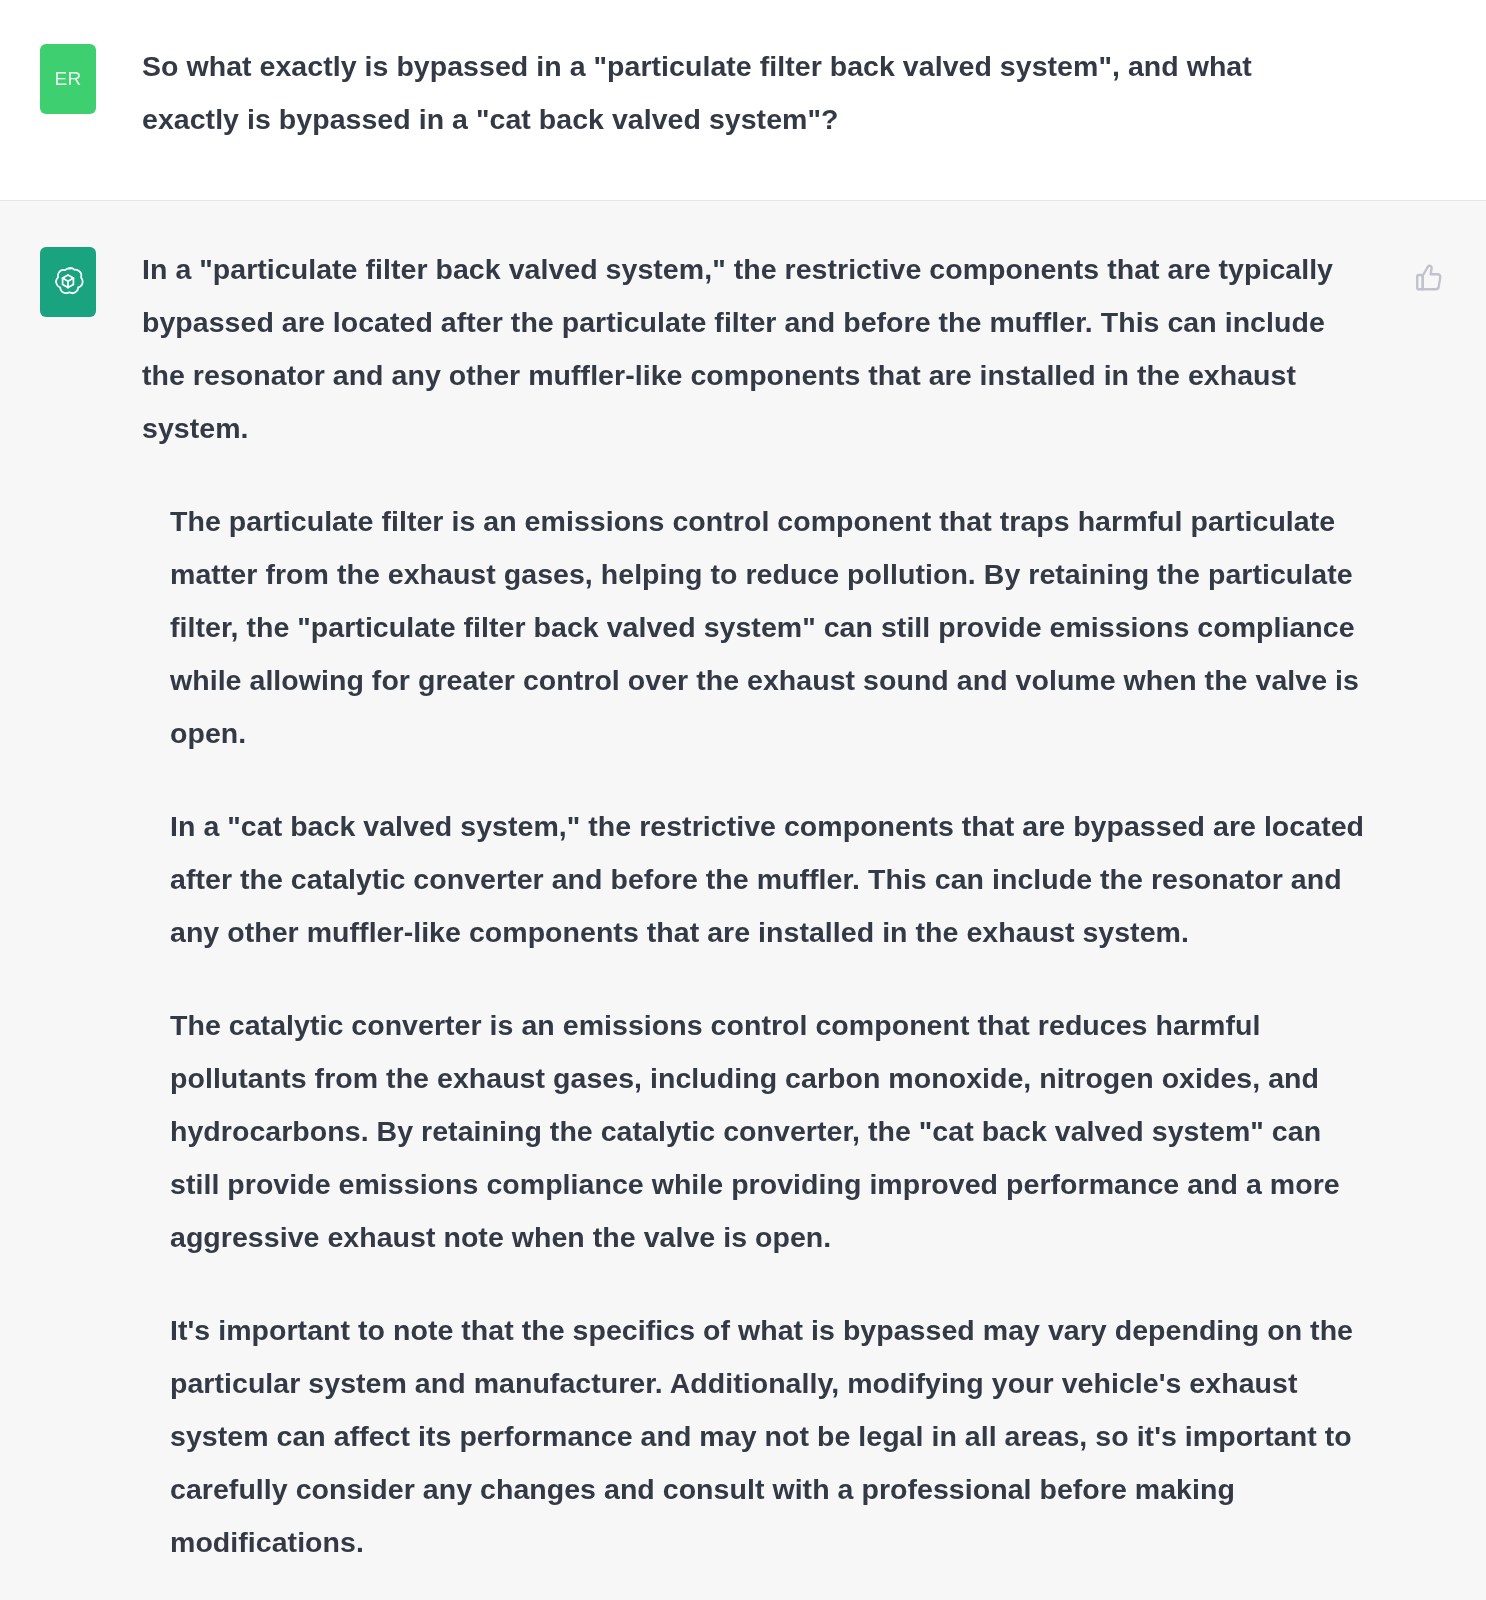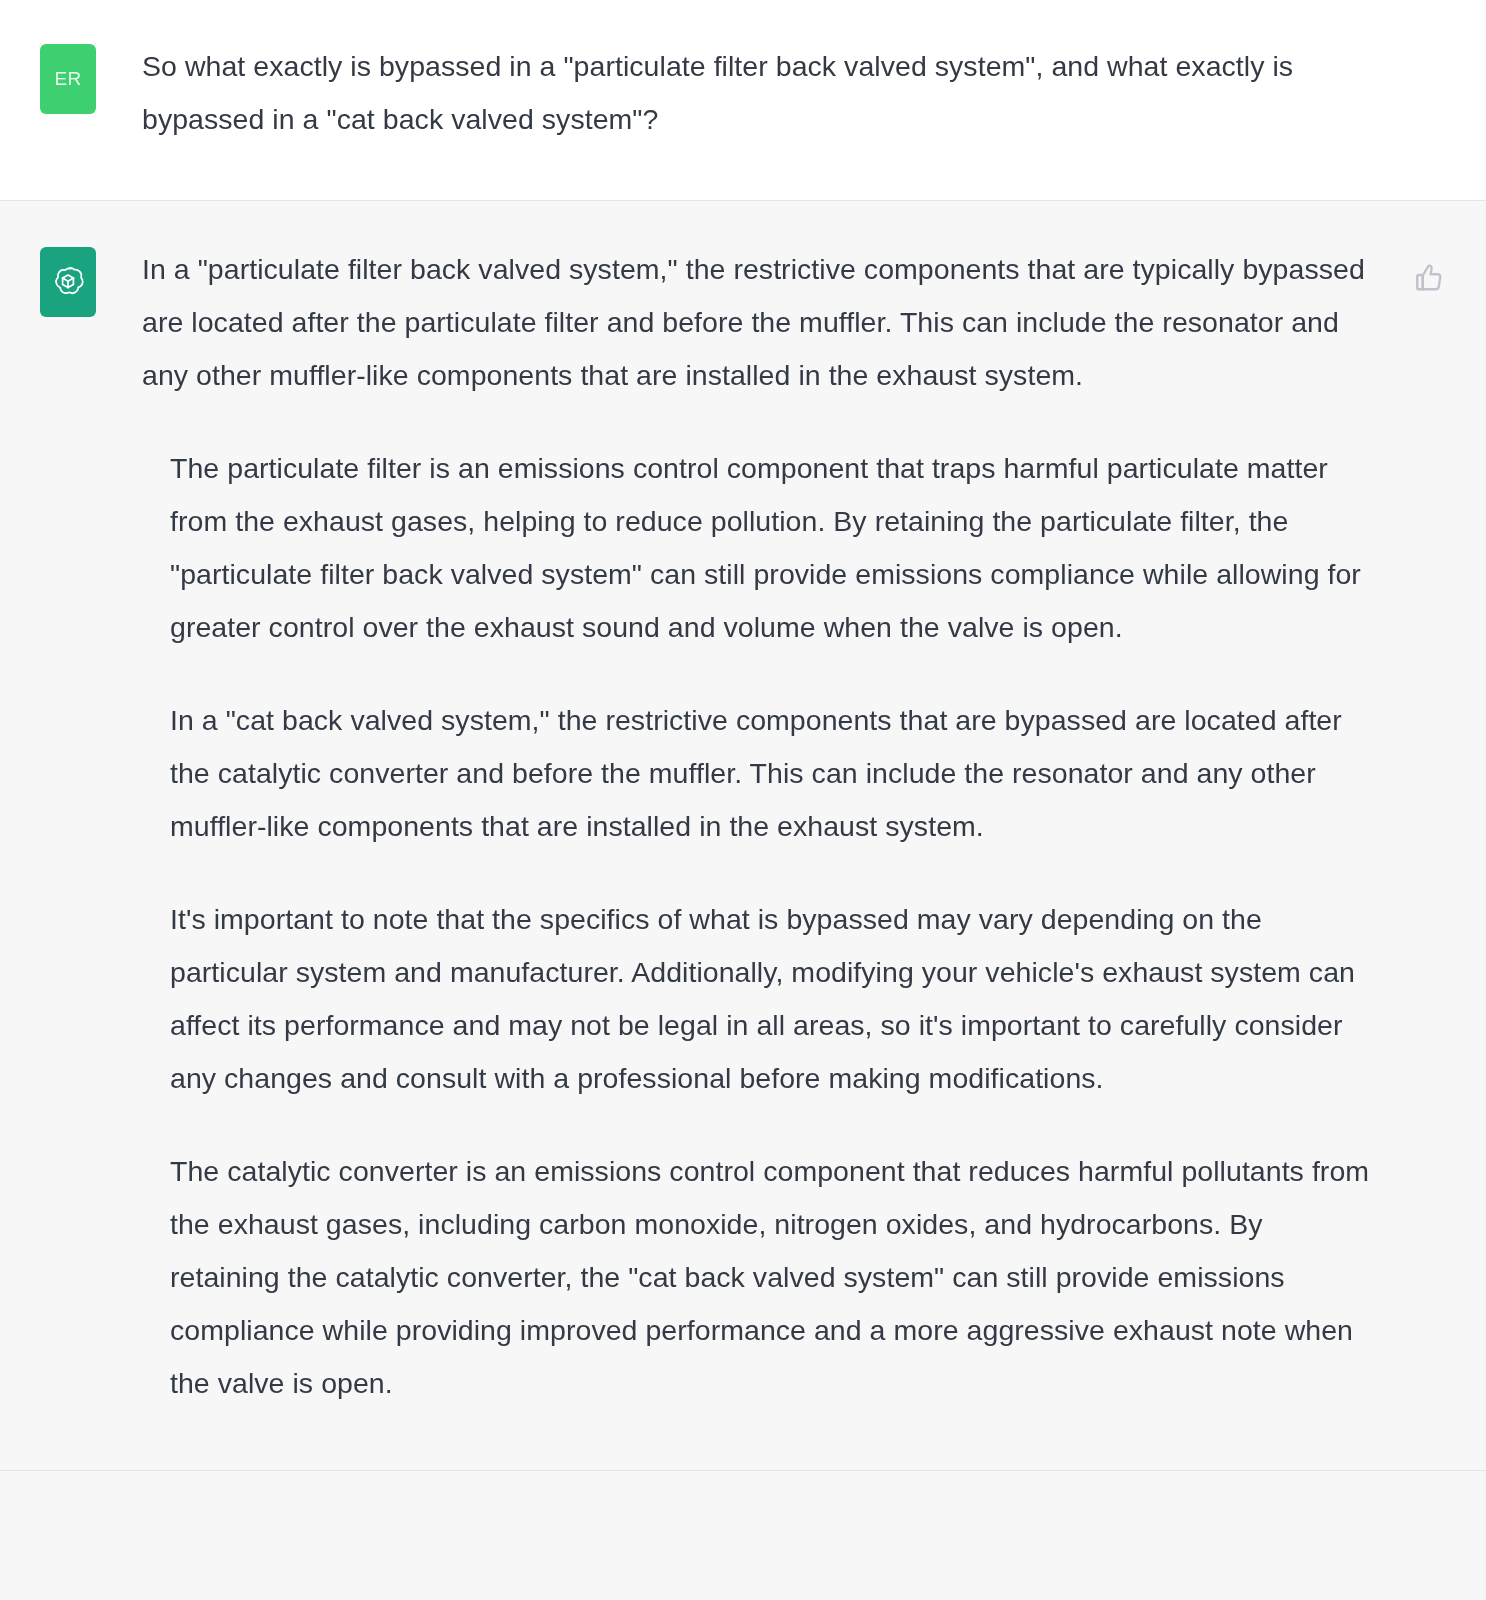--- a/index.html
+++ b/index.html
@@ -72,20 +72,21 @@
     height: 36px;
     display: block;
   }
 
   
   .body {
     flex: 1;
     padding-left: 46px;
     padding-right: 10px;
     min-width: 0;
+    font-weight: bold;
   }
   .body p {
     margin: 0;
     color: #343a45;
     font-size: 28.5px;
     line-height: 53px;
     letter-spacing: 0.05px;
     font-family: "Liberation Sans", sans-serif;
   }
   .body p + p {
@@ -157,22 +158,22 @@
             <path d="M12 11.5 8.4 9.4"></path>
             <path d="M12 11.5 15.6 9.4"></path>
           </svg>
         </span>
       </div>
 
       <div class="body">
         <p>In a "particulate filter back valved system," the restrictive components that are typically bypassed are located after the particulate filter and before the muffler. This can include the resonator and any other muffler-like components that are installed in the exhaust system.</p>
         <p>The particulate filter is an emissions control component that traps harmful particulate matter from the exhaust gases, helping to reduce pollution. By retaining the particulate filter, the "particulate filter back valved system" can still provide emissions compliance while allowing for greater control over the exhaust sound and volume when the valve is open.</p>
         <p>In a "cat back valved system," the restrictive components that are bypassed are located after the catalytic converter and before the muffler. This can include the resonator and any other muffler-like components that are installed in the exhaust system.</p>
+        <p>The catalytic converter is an emissions control component that reduces harmful pollutants from the exhaust gases, including carbon monoxide, nitrogen oxides, and hydrocarbons. By retaining the catalytic converter, the "cat back valved system" can still provide emissions compliance while providing improved performance and a more aggressive exhaust note when the valve is open.</p>
         <p>It's important to note that the specifics of what is bypassed may vary depending on the particular system and manufacturer. Additionally, modifying your vehicle's exhaust system can affect its performance and may not be legal in all areas, so it's important to carefully consider any changes and consult with a professional before making modifications.</p>
-        <p>The catalytic converter is an emissions control component that reduces harmful pollutants from the exhaust gases, including carbon monoxide, nitrogen oxides, and hydrocarbons. By retaining the catalytic converter, the "cat back valved system" can still provide emissions compliance while providing improved performance and a more aggressive exhaust note when the valve is open.</p>
       </div>
 
       <div class="actions">
         <button class="icon-btn">
           <span>
             <svg viewBox="0 0 24 24" fill="none" stroke="#c2c2cc" stroke-width="1.9" stroke-linecap="round" stroke-linejoin="round" aria-hidden="true">
               <path d="M7 10v11"></path>
               <path d="M7 10l4.2-7.1a1.6 1.6 0 0 1 2.9 1.2L13.3 9H19a2 2 0 0 1 2 2.3l-1.2 7.4A2.4 2.4 0 0 1 17.4 21H7"></path>
               <rect x="2.6" y="9.6" width="4.4" height="11.4" rx="1.1"></rect>
             </svg>

